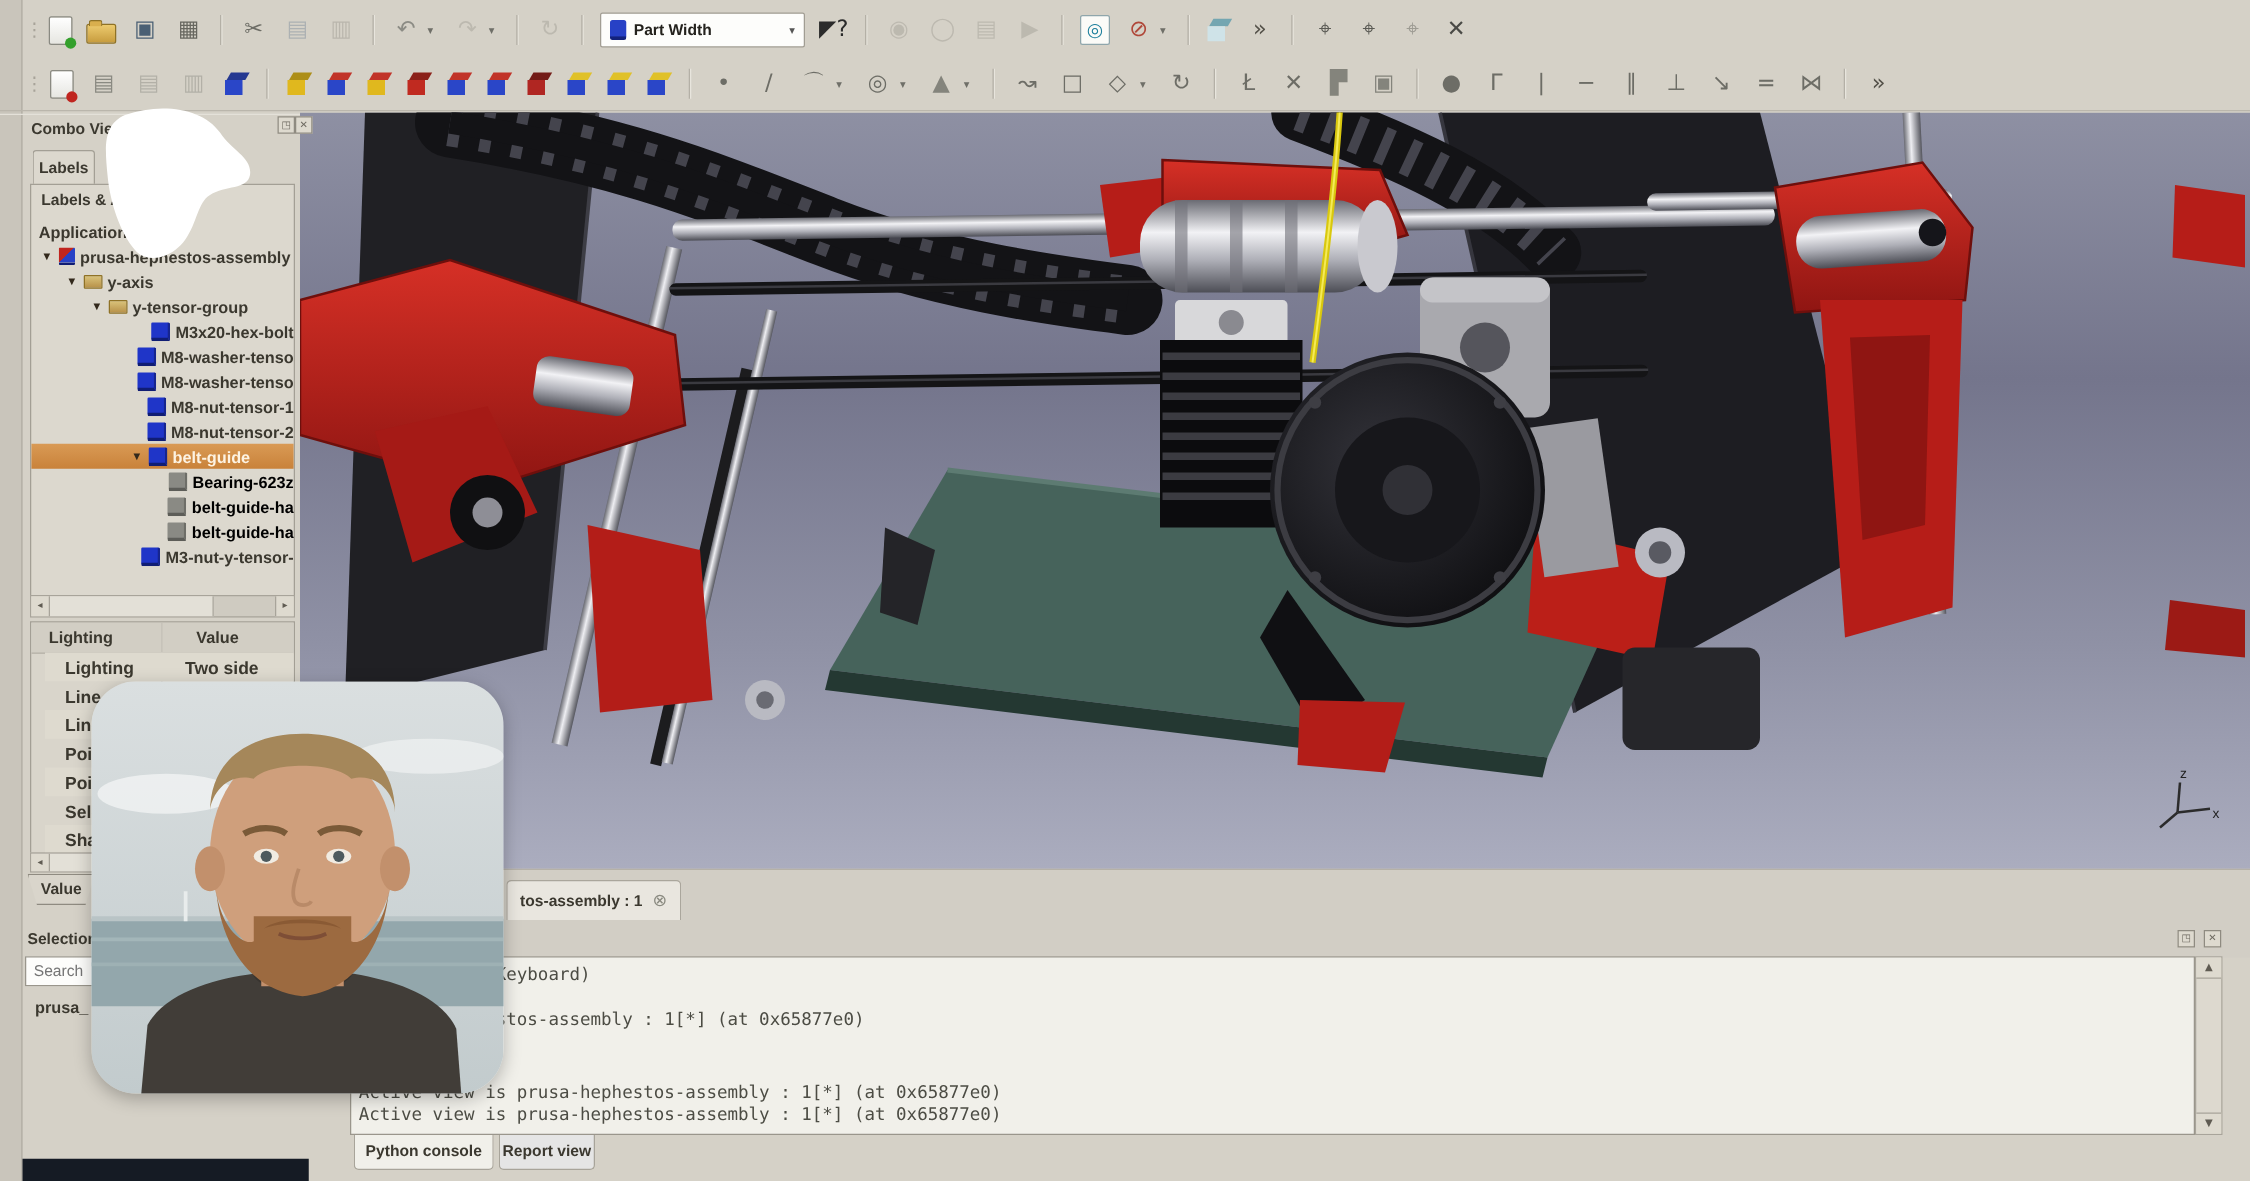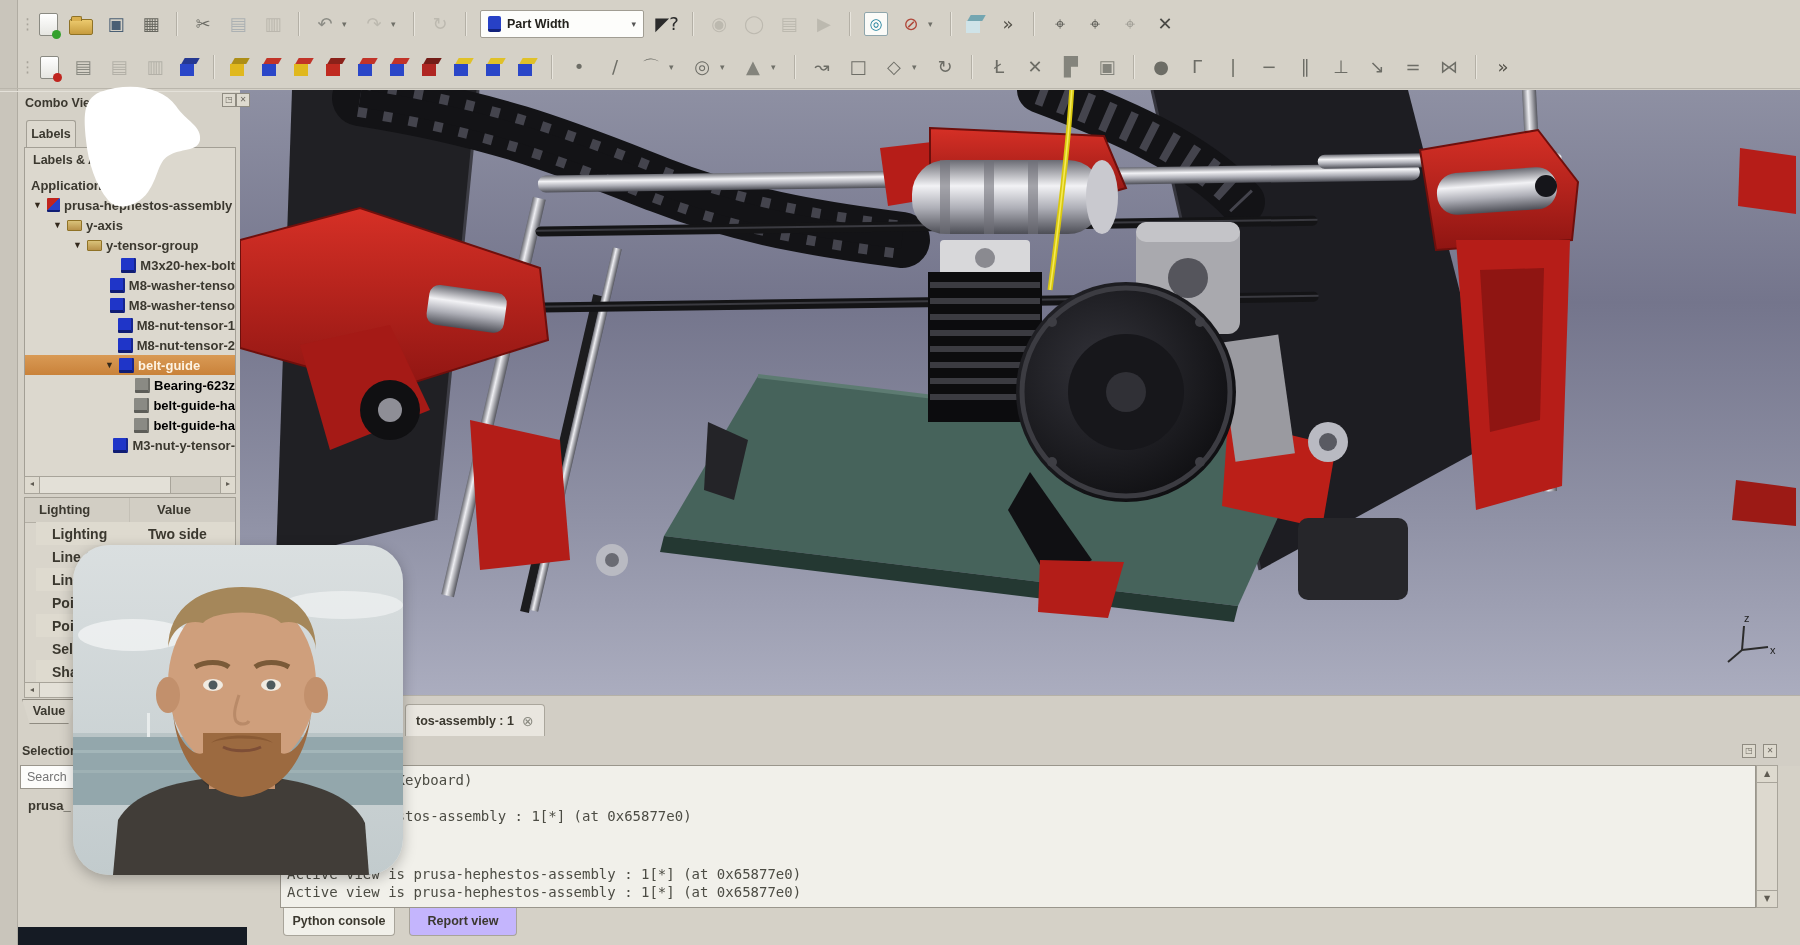--- a/index.html
+++ b/index.html
@@ -91,21 +91,21 @@
   #console-upper{position:absolute;left:6px;top:5px;}
   #console-lower{position:absolute;left:6px;top:99px;}
   .vscroll{position:absolute;left:1756px;top:765px;width:22px;height:143px;background:#ddd9cf;border:1px solid #a8a49a;box-sizing:border-box;}
   .vs-btn{position:absolute;left:0;width:100%;height:16px;background:#dedacf;font-size:8px;color:#5f5b52;
           text-align:center;line-height:16px;font-family:"DejaVu Sans",sans-serif;}
   .vs-btn.down{bottom:0;border-top:1px solid #a8a49a;}
   .vs-btn.up{top:0;border-bottom:1px solid #a8a49a;}
   .console-tab{position:absolute;height:28px;font-size:12.5px;font-weight:bold;text-align:center;
                border:1px solid #a8a49a;border-top:none;border-radius:0 0 4px 4px;box-sizing:border-box;}
   #tab-python{left:283px;top:908px;width:112px;background:#f1f0ea;line-height:26px;}
-  #tab-report{left:409px;top:908px;width:108px;background:#c4b5fd;line-height:26px;}
+  #tab-report{left:399px;top:908px;width:77px;background:#e5e5e5;line-height:26px;}
   
   .blob{position:absolute;left:66px;top:80px;z-index:50;}
   .webcam{position:absolute;left:73px;top:545px;width:330px;height:330px;border-radius:36px;overflow:hidden;
           z-index:60;box-shadow:0 4px 14px rgba(0,0,0,.25);}
 </style>
 </head>
 <body>
 
 <div class="stage">
 

